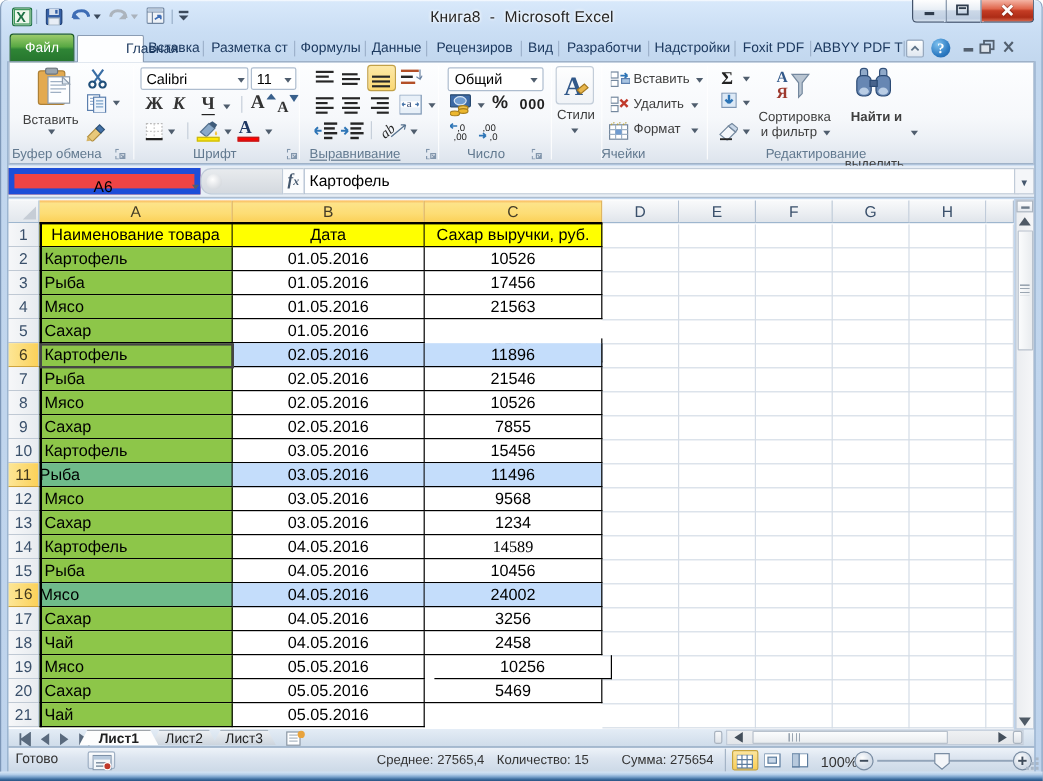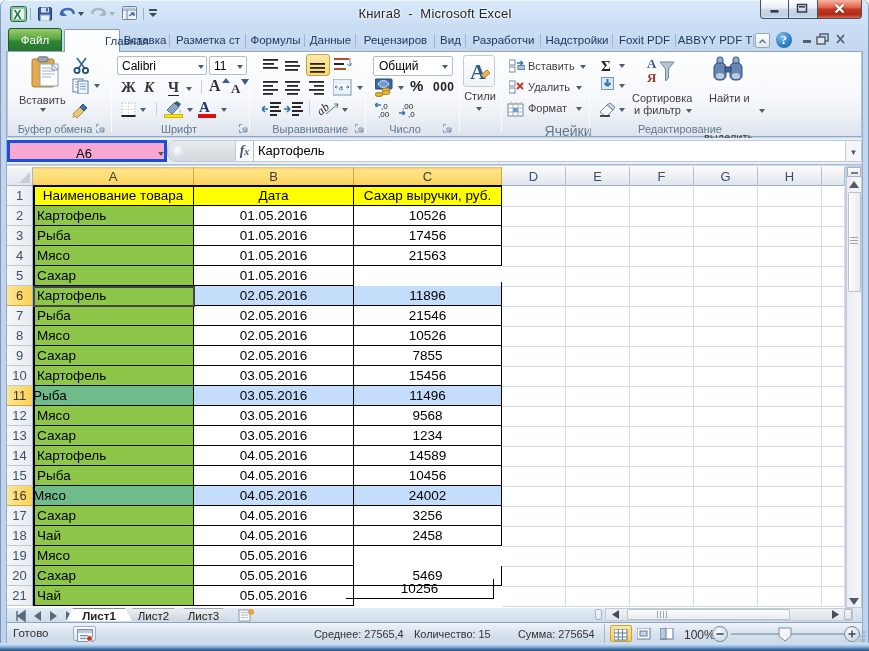--- a/index.html
+++ b/index.html
@@ -17,21 +17,21 @@
 #tabrow{position:absolute;left:0;top:28px;width:100%;height:24px;}
 .tab{position:absolute;top:1px;height:23px;font-size:11.5px;color:#1d3a60;text-align:center;line-height:23px;}
 .tab.sep:after{content:"";position:absolute;right:0;top:5px;height:13px;width:1px;background:rgba(120,140,168,.5);}
 #tfile{left:8px;width:54px;top:0;height:24px;background:linear-gradient(180deg,#9ccb6c 0%,#58a843 45%,#2f8535 55%,#26762e 100%);border:1px solid #1c5c26;border-radius:3px 3px 0 0;color:#fff;line-height:22px;}
 #thome{left:64px;width:54px;background:#fdfeff;border:1px solid #8b9db4;border-bottom:none;border-radius:2px 2px 0 0;z-index:3;padding-left:40px;}
 
 #ribbon{position:absolute;left:7px;top:51px;width:855px;height:86px;background:linear-gradient(180deg,#fdfeff 0%,#f6f8fb 55%,#edf1f6 75%,#e2e8f0 92%,#dde4ed 100%);border:1px solid #96a8bf;border-left:1px solid #b7c5d6;border-right:1px solid #b7c5d6;}
 .gsep{position:absolute;top:3px;height:78px;width:1px;background:linear-gradient(180deg,#d4dbe4 0%,#c2ccd9 50%,#d7dee7 100%);border-right:1px solid rgba(255,255,255,.8);}
 
 #fbar{position:absolute;left:7px;top:138px;width:855px;height:27px;background:#e7eef6;border-bottom:1px solid #aebdcf;}
-#namebox{position:absolute;left:0;top:2px;width:160px;height:22px;background:#f9a8d4;border:3px solid #1d4ed8;}
+#namebox{position:absolute;left:0;top:2px;width:160px;height:22px;background:#ef4444;border:5px solid #1d4ed8;}
 #fxpill{position:absolute;left:160px;top:2px;width:69px;height:22px;background:linear-gradient(180deg,#e8ebee,#d4d9df);border:1px solid #c0cbd8;border-radius:9px 0 0 9px;}
 #fxa{position:absolute;left:229px;top:2px;width:17px;height:22px;background:#fbfcfd;border-top:1px solid #c0cbd8;border-bottom:1px solid #c0cbd8;font-family:"Liberation Serif",serif;font-style:italic;font-weight:bold;font-size:14px;color:#44576d;text-align:center;line-height:20px;}
 #fcontent{position:absolute;left:246px;top:2px;width:596px;height:22px;background:#fff;border:1px solid #c0cbd8;border-left:1px solid #aebdcf;font-size:13px;line-height:20px;padding-left:4px;color:#000;}
 #fexp{position:absolute;left:838px;top:2px;width:17px;height:22px;background:#f4f6f9;border:1px solid #c0cbd8;color:#44576d;font-size:8px;text-align:center;line-height:23px;}
 
 #gridbg{position:absolute;left:7px;top:166px;width:838px;height:442px;background:#fff;}
 #grid{position:absolute;left:0;top:0;width:869px;height:651px;pointer-events:none;}
 #corner{position:absolute;left:7px;top:167px;width:26px;height:19px;background:linear-gradient(180deg,#f4f6f8,#e2e7ed);border-right:1px solid #9eb6ce;border-bottom:1px solid #9eb6ce;}
 #corner:after{content:"";position:absolute;right:2px;bottom:2px;border-left:11px solid transparent;border-bottom:11px solid #c6cdd6;}
 .ch{position:absolute;top:167px;height:19px;background:linear-gradient(180deg,#f9fafb,#ebeef2 60%,#e0e5eb);border-right:1px solid #b2c0d1;border-bottom:1px solid #9eb6ce;font-size:13px;color:#3a506b;text-align:center;line-height:19px;}
@@ -147,21 +147,21 @@
         <path d="M3 4 h6 M3 6.5 h6 M3 9 h6" stroke="#9cb4d2"></path>
         <rect x="6" y="3" width="10" height="13" fill="#eef4fb" stroke="#5b7fae"></rect>
         <path d="M8 6 h6 M8 8.5 h6 M8 11 h6" stroke="#7ba1c9"></path>
       </svg>
       <div style="position:absolute;left:86px;top:32px;width:0;height:0;border-left:3.5px solid transparent;border-right:3.5px solid transparent;border-top:4px solid #4f5d6d;"></div>
       <svg width="20" height="17" style="position:absolute;left:63px;top:49px;">
         <path d="M2 13 L9 6 l4 4 -7 7 z" fill="#e8c879" stroke="#b08d3e"></path>
         <path d="M9 6 l3 -3 4 4 -3 3 z" fill="#4472a8" stroke="#2e5277"></path>
         <path d="M2 13 l-1 4 4 -1 z" fill="#d7b565"></path>
       </svg>
-      <div style="position:absolute;left:2px;top:71px;width:90px;text-align:center;font-size:11px;color:#62798f;">Буфер обмена</div>
+      <div style="position:absolute;left:2px;top:71px;width:90px;font-size:11px;color:#62798f;">Буфер обмена</div>
       <svg width="9" height="9" style="position:absolute;left:88px;top:72px;">
         <path d="M0.5 3 V0.5 H3 M0.5 6 V8.5 H3" stroke="#8296ac" fill="none"></path>
         <path d="M4 4 h4 v4 h-4 z" fill="none" stroke="#8296ac"></path>
         <path d="M5 5 l2.5 2.5 M7.5 5.2 V7.5 H5.2" stroke="#8296ac" fill="none"></path>
       </svg>
       <div class="gsep" style="left:103px;"></div>
       <div style="position:absolute;left:109px;top:4px;width:90px;height:19px;background:#fff;border:1px solid #aebdcf;border-radius:2px;">
         <span style="position:absolute;left:4px;top:2px;font-size:12px;color:#000;">Calibri</span>
         <div style="position:absolute;left:80px;top:8px;width:0;height:0;border-left:3.5px solid transparent;border-right:3.5px solid transparent;border-top:4px solid #4f5d6d;"></div>
       </div>
@@ -266,21 +266,21 @@
         <rect x="8" y="9" width="11" height="2" fill="#262626"></rect>
         <rect x="8" y="13" width="7" height="2" fill="#262626"></rect>
         <path d="M0 8 L6 8 M6 8 l-3 -3 M6 8 l-3 3" stroke="#2e75b6" stroke-width="1.6" fill="none"></path>
       </svg>
       <div style="position:absolute;left:301px;top:49px;width:1px;height:15px;background:#c6cfda;"></div>
       <svg width="24" height="18" style="position:absolute;left:310px;top:48px;">
         <text x="1" y="13" font-size="12" font-family="Liberation Serif" font-style="italic" fill="#262626" transform="rotate(-40 6 12)">ab</text>
         <path d="M8 14 L20 4 m0 0 l-4 0 m4 0 l-1 4" stroke="#55718e" fill="none"></path>
       </svg>
       <div style="position:absolute;left:334px;top:56px;width:0;height:0;border-left:3.5px solid transparent;border-right:3.5px solid transparent;border-top:4px solid #4f5d6d;"></div>
-      <div style="position:absolute;left:250px;top:71px;width:90px;text-align:right;font-size:11px;color:#62798f;">Выравнивание</div>
+      <div style="position:absolute;left:250px;top:71px;width:90px;text-align:left;font-size:11px;color:#62798f;text-decoration:underline;">Выравнивание</div>
       <svg width="9" height="9" style="position:absolute;left:347px;top:72px;">
         <path d="M0.5 3 V0.5 H3 M0.5 6 V8.5 H3" stroke="#8296ac" fill="none"></path>
         <path d="M4 4 h4 v4 h-4 z" fill="none" stroke="#8296ac"></path>
         <path d="M5 5 l2.5 2.5 M7.5 5.2 V7.5 H5.2" stroke="#8296ac" fill="none"></path>
       </svg>
       <div class="gsep" style="left:357px;"></div>
       <div style="position:absolute;left:365px;top:4px;width:80px;height:20px;background:#fff;border:1px solid #aebdcf;border-radius:2px;">
         <span style="position:absolute;left:5px;top:2px;font-size:12px;color:#000;">Общий</span>
         <span style="position:absolute;left:68px;top:8px;width:0;height:0;border-left:3.5px solid transparent;border-right:3.5px solid transparent;border-top:4px solid #4f5d6d;"></span>
       </div>
@@ -335,21 +335,21 @@
       <div style="position:absolute;left:520px;top:29px;font-size:11px;color:#3e3e3e;font-weight:normal;white-space:nowrap;">Удалить</div>
       <div style="position:absolute;left:568px;top:34px;width:0;height:0;border-left:3.5px solid transparent;border-right:3.5px solid transparent;border-top:4px solid #4f5d6d;"></div>
       <svg width="18" height="17" style="position:absolute;left:499px;top:49px;">
         <rect x="1" y="3" width="15" height="12" fill="#fff" stroke="#74889e"></rect>
         <path d="M1 7 h15 M1 11 h15 M6 3 v12 M11 3 v12" stroke="#9fb2c6"></path>
         <rect x="6" y="7" width="5" height="4" fill="#6f9bd0"></rect>
         <path d="M2 3 l3 -2 m2 2 l3 -2 m2 2 l3 -2" stroke="#b9a23f" stroke-dasharray="1.5,1"></path>
       </svg>
       <div style="position:absolute;left:520px;top:50px;font-size:11px;color:#3e3e3e;font-weight:normal;white-space:nowrap;">Формат</div>
       <div style="position:absolute;left:568px;top:55px;width:0;height:0;border-left:3.5px solid transparent;border-right:3.5px solid transparent;border-top:4px solid #4f5d6d;"></div>
-      <div style="position:absolute;left:515px;top:71px;width:90px;text-align:center;font-size:14px;color:#62798f;">Ячейки</div>
+      <div style="position:absolute;left:493px;top:71px;width:90px;font-size:11px;color:#62798f;">Ячейки</div>
       <div class="gsep" style="left:581px;"></div>
       <div style="position:absolute;left:593px;top:5px;font-size:15px;color:#333;font-weight:normal;white-space:nowrap;"><span style="font-family:Liberation Serif,serif;font-weight:bold;font-size:15px;color:#222;">Σ</span></div>
       <div style="position:absolute;left:611px;top:12px;width:0;height:0;border-left:3.5px solid transparent;border-right:3.5px solid transparent;border-top:4px solid #4f5d6d;"></div>
       <svg width="13" height="13" style="position:absolute;left:593px;top:25px;">
         <rect x="0.5" y="0.5" width="12" height="12" fill="#dce9f6" stroke="#7d96b4"></rect>
         <path d="M6.5 2 v7 m0 0 l-3 -3 m3 3 l3 -3" stroke="#2e75b6" stroke-width="2" fill="none"></path>
       </svg>
       <div style="position:absolute;left:611px;top:32px;width:0;height:0;border-left:3.5px solid transparent;border-right:3.5px solid transparent;border-top:4px solid #4f5d6d;"></div>
       <svg width="16" height="15" style="position:absolute;left:591px;top:50px;">
         <path d="M1 10 L8 3 l6 5 -7 7 z" fill="#f3f6fa" stroke="#74889e"></path>
@@ -367,21 +367,21 @@
       <div style="position:absolute;left:678px;top:57px;width:0;height:0;border-left:3.5px solid transparent;border-right:3.5px solid transparent;border-top:4px solid #4f5d6d;"></div>
       <svg width="30" height="31" style="position:absolute;left:705px;top:4px;">
         <rect x="4" y="1" width="6" height="9" rx="2.5" fill="#8fa9c9" stroke="#32507a"></rect>
         <rect x="20" y="1" width="6" height="9" rx="2.5" fill="#8fa9c9" stroke="#32507a"></rect>
         <rect x="1" y="7" width="12" height="17" rx="4.5" fill="#6787b3" stroke="#2b4a74"></rect>
         <rect x="17" y="7" width="12" height="17" rx="4.5" fill="#6787b3" stroke="#2b4a74"></rect>
         <rect x="12" y="11" width="6" height="5" fill="#49648c" stroke="#2b4a74"></rect>
         <ellipse cx="7" cy="20" rx="4" ry="3" fill="#b9cde5"></ellipse>
         <ellipse cx="23" cy="20" rx="4" ry="3" fill="#b9cde5"></ellipse>
       </svg>
-      <div style="position:absolute;left:701px;top:40px;font-size:11px;color:#3e3e3e;font-weight:normal;white-space:nowrap;">Найти и</div>
+      <div style="position:absolute;left:701px;top:40px;font-size:11px;color:#3e3e3e;font-weight:bold;white-space:nowrap;">Найти и</div>
       <div style="position:absolute;left:696px;top:52px;font-size:11px;color:#3e3e3e;font-weight:normal;white-space:nowrap;margin-top:27px;">выделить</div>
       <div style="position:absolute;left:751px;top:57px;width:0;height:0;border-left:3.5px solid transparent;border-right:3.5px solid transparent;border-top:4px solid #4f5d6d;"></div>
       <div style="position:absolute;left:627px;top:71px;width:90px;text-align:center;font-size:11px;color:#62798f;">Редактирование</div>
     </div>
   <div id="fbar">
     <div id="namebox">
         <span style="position:absolute;left:66px;top:3px;font-size:13px;color:#000;">А6</span>
         <span style="position:absolute;left:148px;top:9px;width:0;height:0;border-left:3.5px solid transparent;border-right:3.5px solid transparent;border-top:4px solid #4d5e70;"></span>
       </div>
     <div id="fxpill">
@@ -411,21 +411,21 @@
 <div class="rh sel" style="top:286px;">6</div>
 <div class="rh" style="top:306px;">7</div>
 <div class="rh" style="top:326px;">8</div>
 <div class="rh" style="top:346px;">9</div>
 <div class="rh" style="top:366px;">10</div>
 <div class="rh sel" style="top:386px;">11</div>
 <div class="rh" style="top:406px;">12</div>
 <div class="rh" style="top:426px;">13</div>
 <div class="rh" style="top:446px;">14</div>
 <div class="rh" style="top:466px;">15</div>
-<div class="rh sel" style="top:486px;">16</div>
+<div class="rh sel" style="top:486px;font-family:Liberation Mono, monospace;">16</div>
 <div class="rh" style="top:506px;">17</div>
 <div class="rh" style="top:526px;">18</div>
 <div class="rh" style="top:546px;">19</div>
 <div class="rh" style="top:566px;">20</div>
 <div class="rh" style="top:586px;">21</div>
       <div style="position:absolute;left:565px;top:187px;width:1px;height:420px;background:#d4dce6;"></div>
 <div style="position:absolute;left:629px;top:187px;width:1px;height:420px;background:#d4dce6;"></div>
 <div style="position:absolute;left:693px;top:187px;width:1px;height:420px;background:#d4dce6;"></div>
 <div style="position:absolute;left:757px;top:187px;width:1px;height:420px;background:#d4dce6;"></div>
 <div style="position:absolute;left:821px;top:187px;width:1px;height:420px;background:#d4dce6;"></div>
@@ -485,36 +485,36 @@
 <div class="cell cb hilite" style="left:194px;top:386px;width:160px;">03.05.2016</div>
 <div class="cell cb hilite" style="left:354px;top:386px;width:148px;">11496</div>
 <div class="cell ca" style="left:33px;top:406px;width:161px;">Мясо</div>
 <div class="cell cb" style="left:194px;top:406px;width:160px;">03.05.2016</div>
 <div class="cell cb" style="left:354px;top:406px;width:148px;">9568</div>
 <div class="cell ca" style="left:33px;top:426px;width:161px;">Сахар</div>
 <div class="cell cb" style="left:194px;top:426px;width:160px;">03.05.2016</div>
 <div class="cell cb" style="left:354px;top:426px;width:148px;">1234</div>
 <div class="cell ca" style="left:33px;top:446px;width:161px;">Картофель</div>
 <div class="cell cb" style="left:194px;top:446px;width:160px;">04.05.2016</div>
-<div class="cell cb" style="left:354px;top:446px;width:148px;">14589</div>
+<div class="cell cb" style="left:354px;top:446px;width:148px;font-family:Liberation Serif, serif;">14589</div>
 <div class="cell ca" style="left:33px;top:466px;width:161px;">Рыба</div>
 <div class="cell cb" style="left:194px;top:466px;width:160px;">04.05.2016</div>
 <div class="cell cb" style="left:354px;top:466px;width:148px;">10456</div>
 <div class="cell seagreen" style="left:33px;top:486px;width:161px;">Мясо</div>
 <div class="cell cb hilite" style="left:194px;top:486px;width:160px;">04.05.2016</div>
 <div class="cell cb hilite" style="left:354px;top:486px;width:148px;">24002</div>
 <div class="cell ca" style="left:33px;top:506px;width:161px;">Сахар</div>
 <div class="cell cb" style="left:194px;top:506px;width:160px;">04.05.2016</div>
 <div class="cell cb" style="left:354px;top:506px;width:148px;">3256</div>
 <div class="cell ca" style="left:33px;top:526px;width:161px;">Чай</div>
 <div class="cell cb" style="left:194px;top:526px;width:160px;">04.05.2016</div>
 <div class="cell cb" style="left:354px;top:526px;width:148px;">2458</div>
 <div class="cell ca" style="left:33px;top:546px;width:161px;">Мясо</div>
 <div class="cell cb" style="left:194px;top:546px;width:160px;">05.05.2016</div>
-<div class="cell cb" style="left:346px;top:546px;width:148px;margin-top:33px;">10256</div>
+<div class="cell cb" style="left:362px;top:546px;width:148px;">10256</div>
 <div class="cell ca" style="left:33px;top:566px;width:161px;">Сахар</div>
 <div class="cell cb" style="left:194px;top:566px;width:160px;">05.05.2016</div>
 <div class="cell cb" style="left:354px;top:566px;width:148px;">5469</div>
 <div class="cell ca" style="left:33px;top:586px;width:161px;">Чай</div>
 <div class="cell cb" style="left:194px;top:586px;width:160px;">05.05.2016</div>
 <div style="position:absolute;left:33px;top:185px;width:469px;height:1.5px;background:#000;"></div>
 <div style="position:absolute;left:33px;top:185px;width:1.5px;height:421px;background:#000;"></div>
 <div style="position:absolute;left:33px;top:286px;width:162px;height:21px;border:2px solid #454545;z-index:5;"></div>
     </div>
   <div id="vsb">

